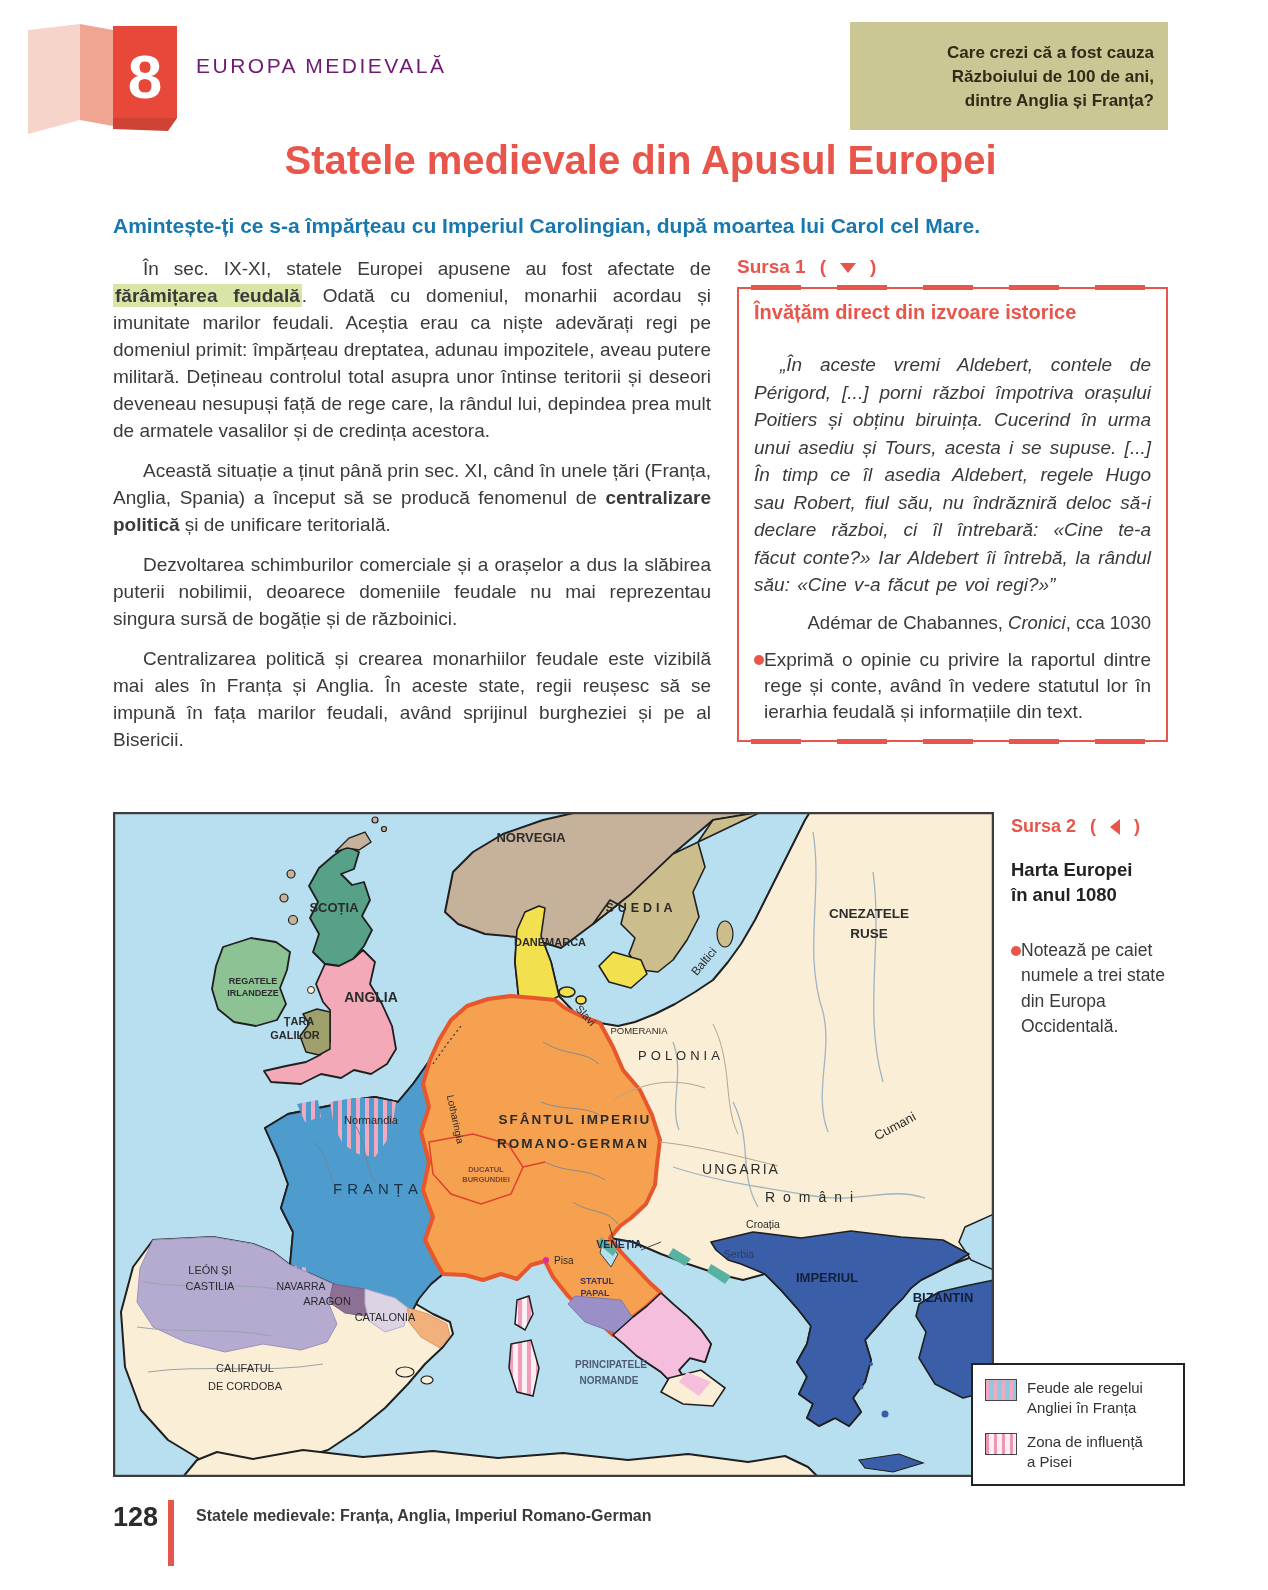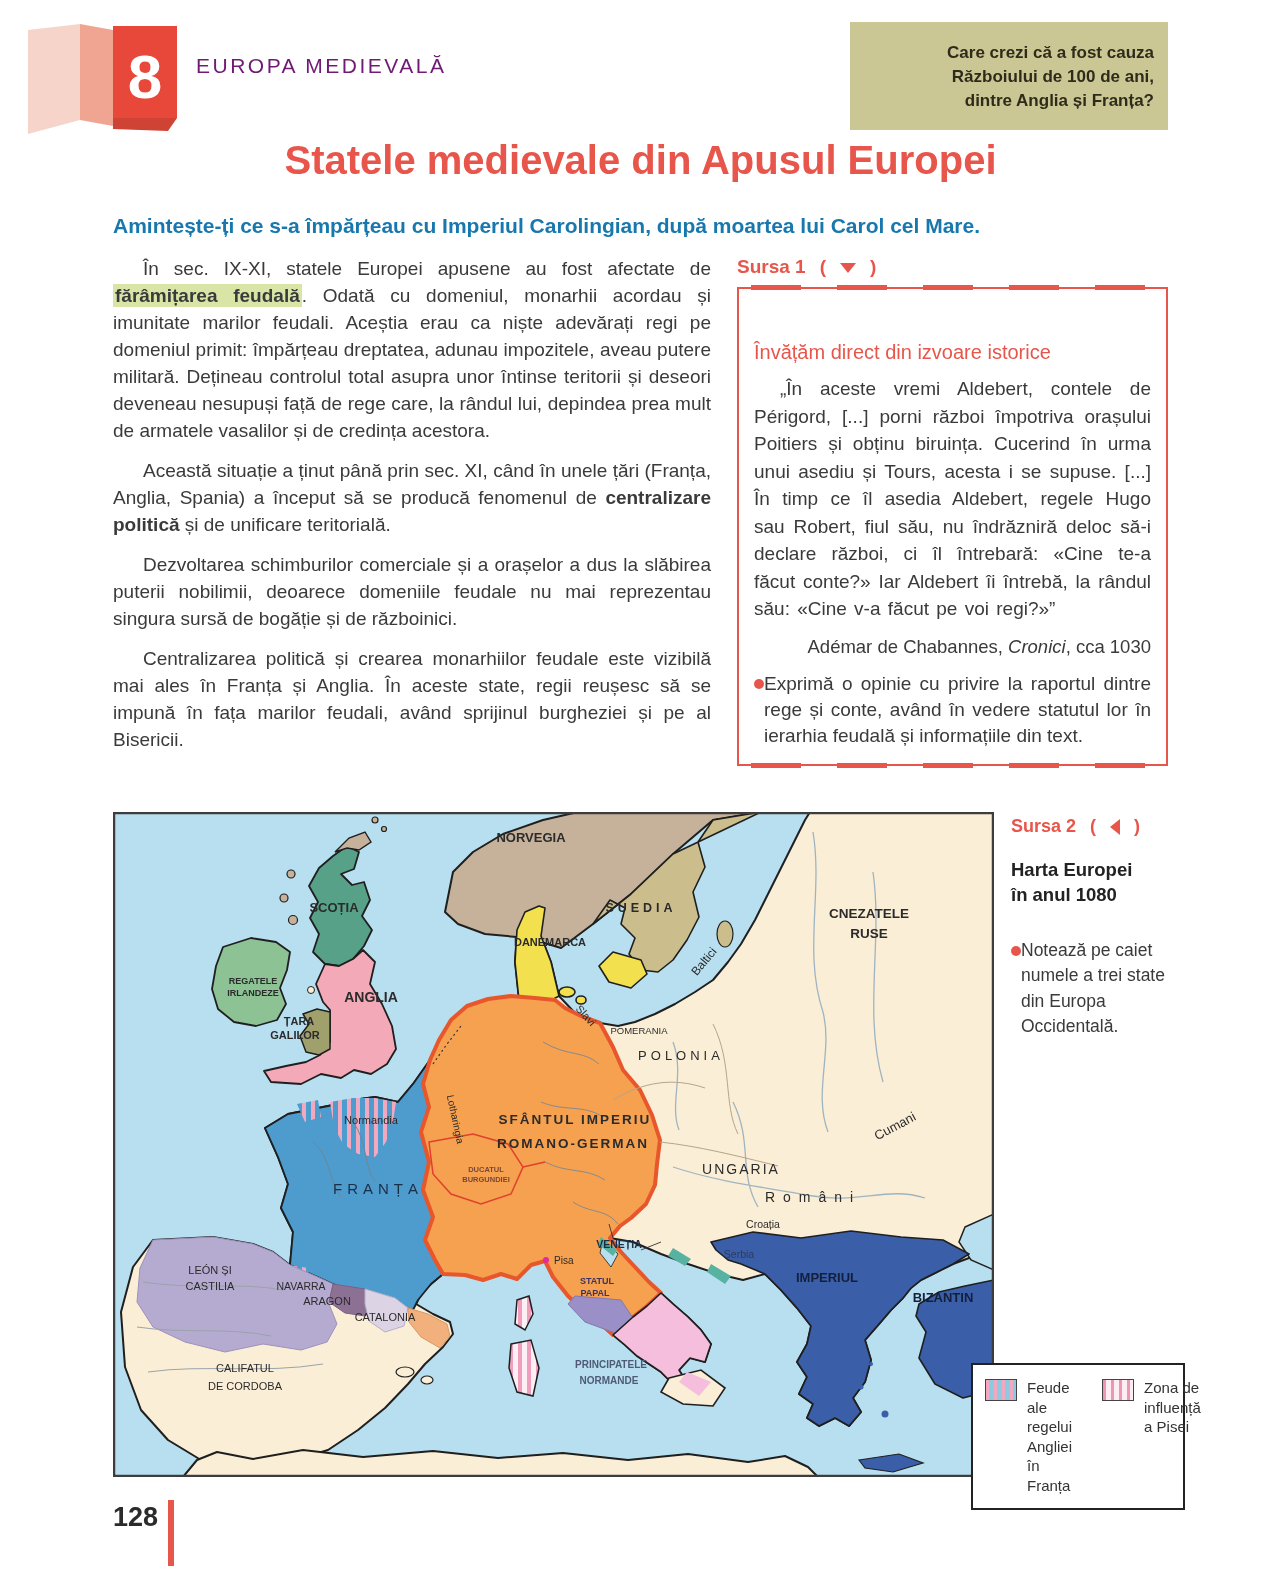--- a/index.html
+++ b/index.html
@@ -32,33 +32,33 @@
   .sursa-label { color:#e8554a; font-weight:bold; font-size:19px; display:flex; align-items:center; gap:14px; }
   .tri { display:inline-block; width:0; height:0; }
   .tri-down { border-left:8px solid transparent; border-right:8px solid transparent; border-top:10px solid #e8554a; margin-top:2px;}
   .tri-left { border-top:8px solid transparent; border-bottom:8px solid transparent; border-right:10px solid #e8554a; }
   .source-box { margin-top:9px; border:2px solid #e8554a; padding:12px 15px 14px; position:relative; background:#fff; }
   .source-box::before, .source-box::after {
     content:""; position:absolute; left:12px; right:12px; height:5px;
     background:repeating-linear-gradient(90deg,#e8554a 0 50px, transparent 50px 86px);
   }
   .source-box::before { top:-4px; } .source-box::after { bottom:-4px; }
-  .box-heading { color:#e8554a; font-weight:normal; font-size:20px;margin-top:40px; }
-  .quote { font-size:19px; line-height:1.45; text-align:justify; text-indent:26px; margin-top:11px; word-spacing:2px; }
+  .box-heading { color:#e8554a; font-weight:bold; font-size:20px; }
+  .quote { font-style:italic; font-size:19px; line-height:1.45; text-align:justify; text-indent:26px; margin-top:27px; word-spacing:2px; }
   .attribution { font-size:18.5px; text-align:right; margin-top:13px; }
   .task { display:flex; margin-top:13px; font-size:19px; line-height:1.38; text-align:justify; }
   .bullet { flex:0 0 auto; width:10px; height:10px; border-radius:50%; background:#e8554a; margin-top:8px; }
 
   
   .map-section { position:absolute; left:113px; top:812px; width:1060px; height:678px; }
   svg.map text { font-family:"Liberation Sans", sans-serif; }
   .sursa2 { position:absolute; left:898px; top:4px; width:162px; }
   .sursa2 .caption { font-size:18.5px; font-weight:bold; color:#222; white-space:pre-line; margin-top:21px; line-height:1.35; }
   .sursa2 .task { font-size:17.5px; margin-top:30px; line-height:1.45; text-align:left; }
-  .legend { position:absolute; left:858px; top:551px; width:214px; box-sizing:border-box; background:#fff; border:2px solid #222; padding:13px 12px; display:flex; flex-direction:row; gap:30px; }
+  .legend { position:absolute; left:858px; top:551px; width:214px; box-sizing:border-box; background:#fff; border:2px solid #222; padding:13px 12px; display:flex; flex-direction:column; gap:15px; }
   .legend-item { display:flex; gap:10px; align-items:flex-start; }
   .legend-label { font-size:15px; line-height:1.3; color:#333; white-space:pre-line; }
   .swatch { width:30px; height:20px; border:1px solid #444; flex:0 0 auto; margin-top:1px; }
   .swatch.england-fiefs { background:repeating-linear-gradient(90deg,#f2a9c0 0 3.5px,#8ec9e2 3.5px 8px); }
   .swatch.pisa-influence { background:repeating-linear-gradient(90deg,#ea96b4 0 3.5px,#fdeef3 3.5px 8px); }
 
   
   .page-number { position:absolute; left:113px; top:1502px; font-size:27px; font-weight:bold; color:#2b2b2b; }
   .footer-bar { position:absolute; left:168px; top:1500px; width:6px; height:66px; background:#e8554a; }
   .footer-text { position:absolute; left:196px; top:1507px; font-size:16px; font-weight:bold; color:#3a3a3a; }
@@ -288,14 +288,15 @@
         <div class="legend-item">
           <span class="swatch pisa-influence"></span>
           <span class="legend-label">Zona de influență
 a Pisei</span>
         </div>
       </div>
   </div>
 
   <div class="page-number">128</div>
   <div class="footer-bar"></div>
+  <div class="footer-text">Statele medievale: Franța, Anglia, Imperiul Romano-German</div>
 
 </div>
 
 </body></html>

